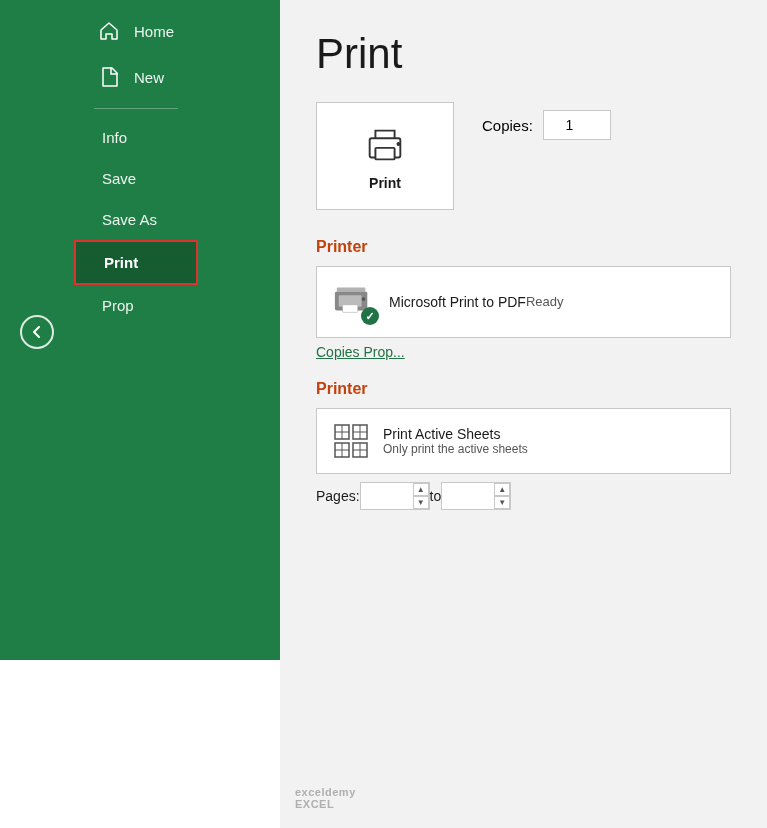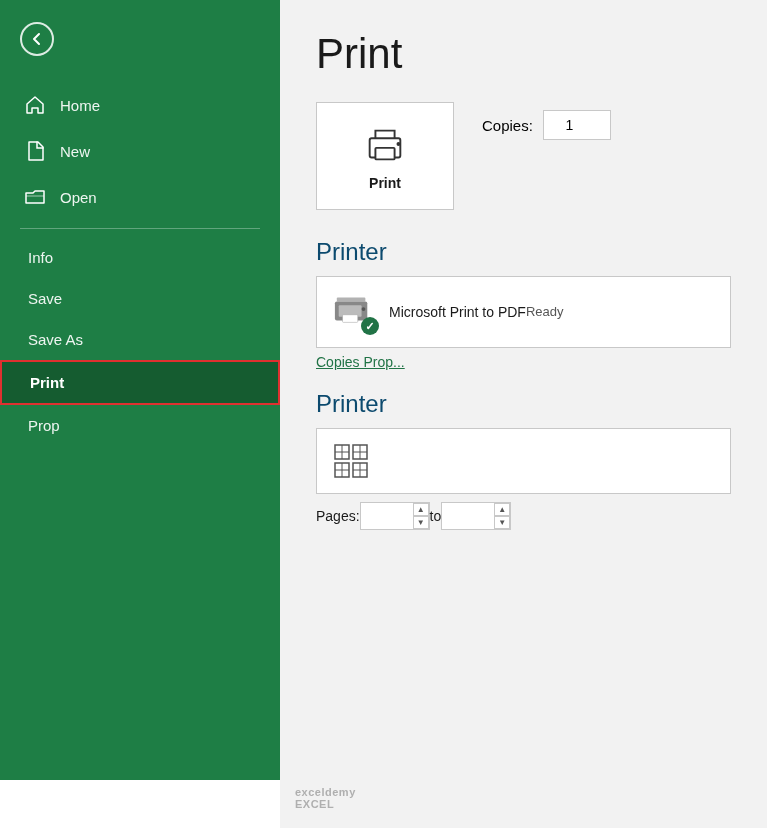--- a/index.html
+++ b/index.html
@@ -11,22 +11,21 @@
       overflow: hidden;
     }
 
     
     .sidebar {
       width: 280px;
       min-width: 280px;
       background-color: #1e7e45;
       color: white;
       display: flex;
-      flex-direction: column;
-      height: 780px;
+      height: 660px;
     }
 
     .sidebar-back {
       padding: 22px 20px 18px 20px;
       display: flex;
       align-items: center;
       cursor: pointer;
     }
 
     .back-circle {
@@ -151,23 +150,23 @@
       height: 30px;
       border: 1px solid #c8c8c8;
       background: white;
       font-size: 14px;
       text-align: center;
       padding: 2px 6px;
     }
 
     
     .section-title {
-      font-size: 24px;
-      font-weight: 400;
-      color: #0c4a6e;
+      font-size: 16px;
+      font-weight: 700;
+      color: #c2410c;
       margin-bottom: 10px;
     }
 
     
     .printer-box {
       background: white;
       border: 1px solid #c8c8c8;
       padding: 14px 16px;
       display: flex;
       align-items: center;
@@ -320,29 +319,20 @@
       <span>Home</span>
     </div>
     <div class="sidebar-item">
       <span class="icon">
         <svg width="20" height="22" viewBox="0 0 20 22" fill="none">
           <path d="M4 2H13L18 7V20H4V2Z" stroke="white" stroke-width="1.5" stroke-linejoin="round" fill="none"></path>
           <path d="M12 2V8H18" stroke="white" stroke-width="1.5" stroke-linecap="round"></path>
         </svg>
       </span>
       <span>New</span>
-    </div>
-    <div class="sidebar-item">
-      <span class="icon">
-        <svg width="22" height="20" viewBox="0 0 22 20" fill="none">
-          <path d="M2 6H9L11 4H20V16H2V6Z" stroke="white" stroke-width="1.5" stroke-linejoin="round" fill="none"></path>
-          <path d="M2 9H20" stroke="white" stroke-width="1" stroke-opacity="0.6"></path>
-        </svg>
-      </span>
-      <span>Open</span>
     </div>
 
     <hr class="sidebar-divider">
 
     <div class="sidebar-item-text">
       <span>Info</span>
     </div>
     <div class="sidebar-item-text">
       <span>Save</span>
     </div>
@@ -407,20 +397,24 @@
       <rect x="20" y="20" width="14" height="14" stroke="#555" stroke-width="1.5" fill="none"></rect>
       <line x1="2" y1="9" x2="16" y2="9" stroke="#555" stroke-width="1"></line>
       <line x1="9" y1="2" x2="9" y2="16" stroke="#555" stroke-width="1"></line>
       <line x1="20" y1="9" x2="34" y2="9" stroke="#555" stroke-width="1"></line>
       <line x1="27" y1="2" x2="27" y2="16" stroke="#555" stroke-width="1"></line>
       <line x1="2" y1="27" x2="16" y2="27" stroke="#555" stroke-width="1"></line>
       <line x1="9" y1="20" x2="9" y2="34" stroke="#555" stroke-width="1"></line>
       <line x1="20" y1="27" x2="34" y2="27" stroke="#555" stroke-width="1"></line>
       <line x1="27" y1="20" x2="27" y2="34" stroke="#555" stroke-width="1"></line>
     </svg>
+    <div class="settings-info">
+      <span class="settings-primary">Print Active Sheets</span>
+      <span class="settings-secondary">Only print the active sheets</span>
+    </div>
   </div>
 
   <div class="pages-row">
     <span class="pages-label">Pages:</span>
     <div style="display:flex; align-items:center; border:1px solid #c8c8c8; background:white; height:28px;">
       <input style="width: 52px; height: 26px; border: none; outline: none; padding: 2px 4px; font-size: 13px;" type="text" value="">
       <div class="pages-spinner">
         <button class="spinner-btn">▲</button>
         <button class="spinner-btn">▼</button>
       </div>

